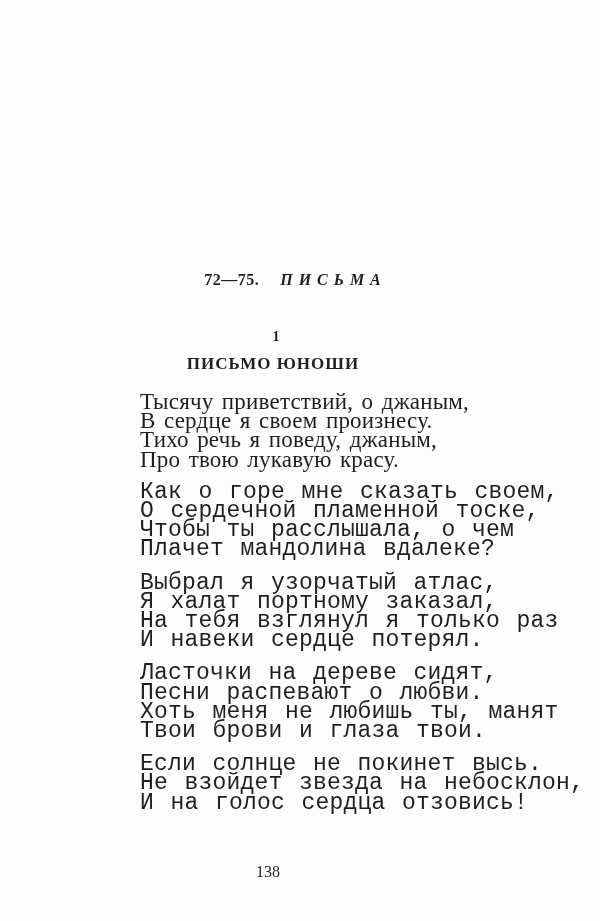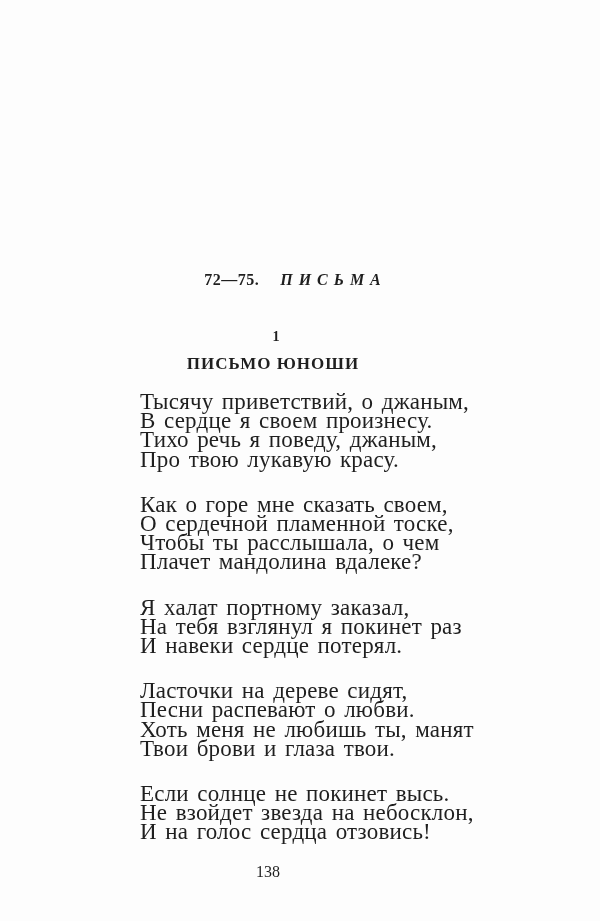--- a/index.html
+++ b/index.html
@@ -60,21 +60,22 @@
     position: absolute;
     left: 140px;
     top: 392px;
     font-size: 23px;
     line-height: 19.2px;
     letter-spacing: 0.2px;
     word-spacing: 2.5px;
     white-space: nowrap;
   }
   .stanza + .stanza {
-    margin-top: 26px;
+    margin-top: 14px;
+    font-family: Liberation Mono, monospace;
   }
   .page-number {
     position: absolute;
     top: 863px;
     left: -32px;
     width: 600px;
     text-align: center;
     font-size: 16px;
   }
 </style>
@@ -99,22 +100,23 @@
       <div>Тихо речь я поведу, джаным,</div>
       <div>Про твою лукавую красу.</div>
     </div>
     <div class="stanza">
       <div>Как о горе мне сказать своем,</div>
       <div>О сердечной пламенной тоске,</div>
       <div>Чтобы ты расслышала, о чем</div>
       <div>Плачет мандолина вдалеке?</div>
     </div>
     <div class="stanza">
+      <div>Выбрал я узорчатый атлас,</div>
       <div>Я халат портному заказал,</div>
-      <div>На тебя взглянул я покинет раз</div>
+      <div>На тебя взглянул я только раз</div>
       <div>И навеки сердце потерял.</div>
     </div>
     <div class="stanza">
       <div>Ласточки на дереве сидят,</div>
       <div>Песни распевают о любви.</div>
       <div>Хоть меня не любишь ты, манят</div>
       <div>Твои брови и глаза твои.</div>
     </div>
     <div class="stanza">
       <div>Если солнце не покинет высь.</div>

